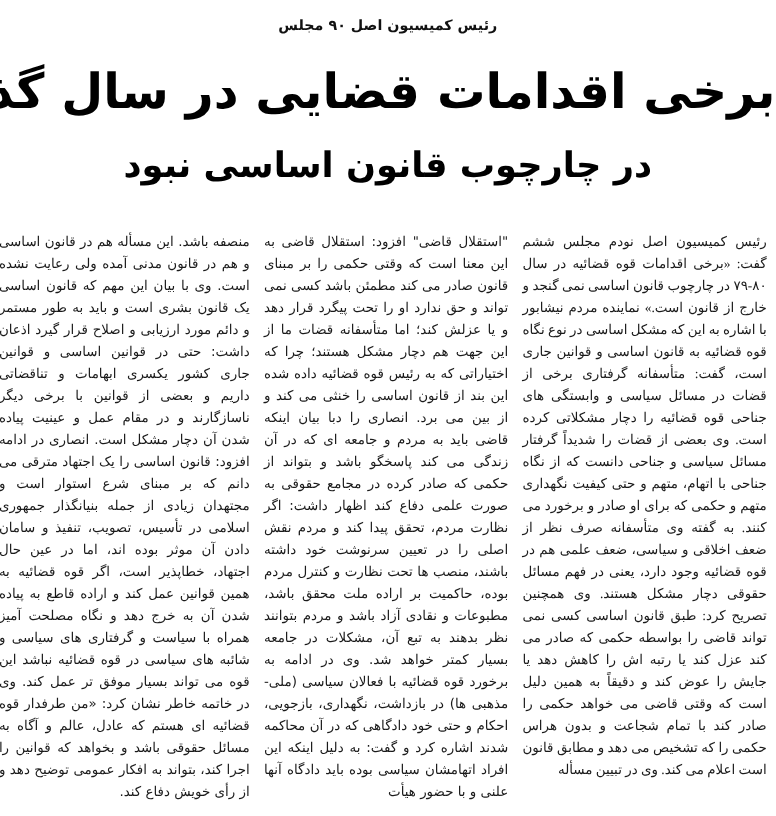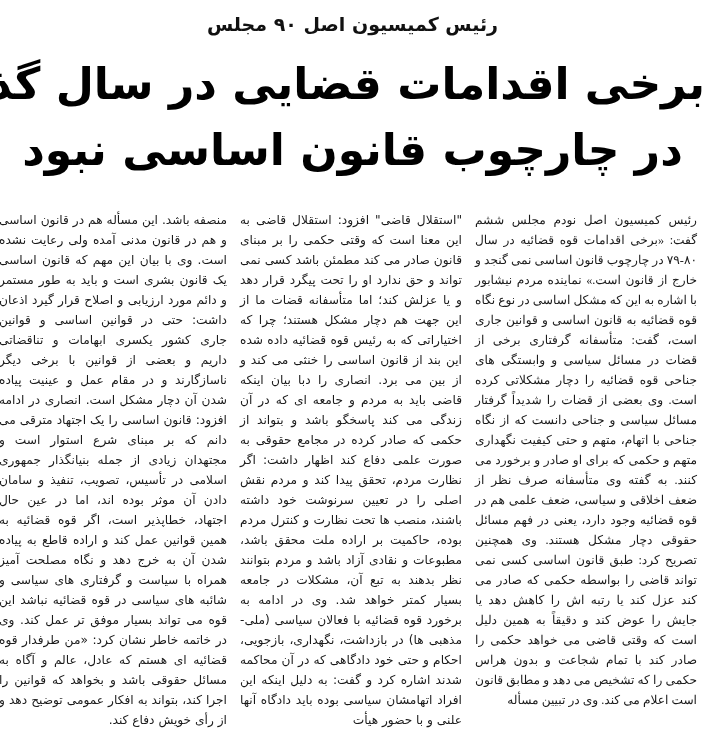--- a/index.html
+++ b/index.html
@@ -2,29 +2,29 @@
 <html><head>
 <meta charset="utf-8">
 <style>
   html, body { margin: 0; padding: 0; background: #ffffff; }
   body { width: 705px; height: 742px; overflow: hidden; position: relative; color: #111; }
   .page { position: absolute; inset: 0; direction: rtl; }
   .kicker {
     position: absolute; top: 12px; left: 0; right: 0;
     text-align: center;
     font-family: "DejaVu Sans", sans-serif;
-    font-weight: bold; font-size: 19px; line-height: 24px; color: #111;
+    font-weight: bold; font-size: 13px; line-height: 24px; color: #111;
   }
   .headline {
     position: absolute; left: 0; right: 0; text-align: center;
     font-family: "DejaVu Sans", sans-serif; font-weight: bold;
     color: #000; white-space: nowrap;
   }
   .headline.l1 { top: 52px; font-size: 44px; line-height: 64px; letter-spacing: -1px; }
-  .headline.l2 { top: 118px; font-size: 44px; line-height: 64px; letter-spacing: -1px; }
+  .headline.l2 { top: 118px; font-size: 32px; line-height: 64px; letter-spacing: -1px; }
   .col {
     position: absolute; top: 210px; width: 222px;
     font-family: "DejaVu Sans", sans-serif;
     font-size: 12.2px; line-height: 20px;
     text-align: justify; text-align-last: right;
     color: #1a1a1a;
     direction: rtl;
   }
   .col.c1 { right: 8px; font-family: Liberation Serif, serif; }
   .col.c2 { right: 243px; }

